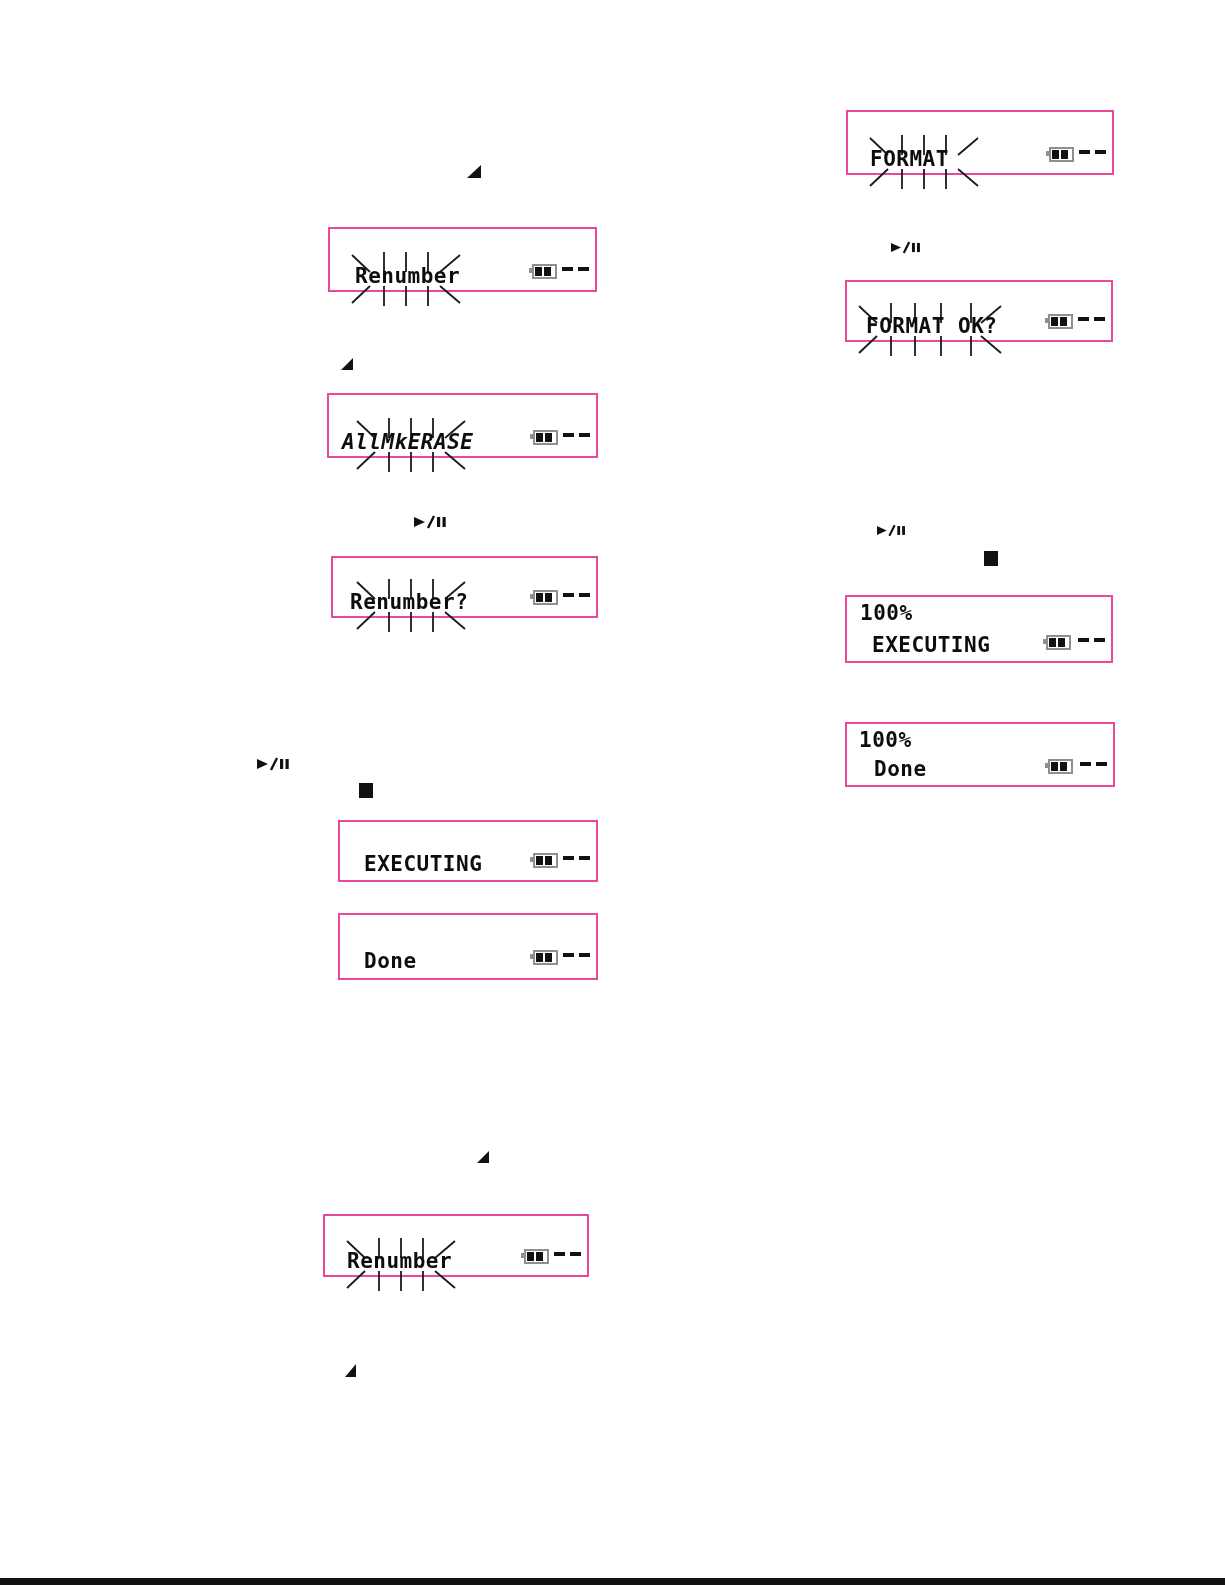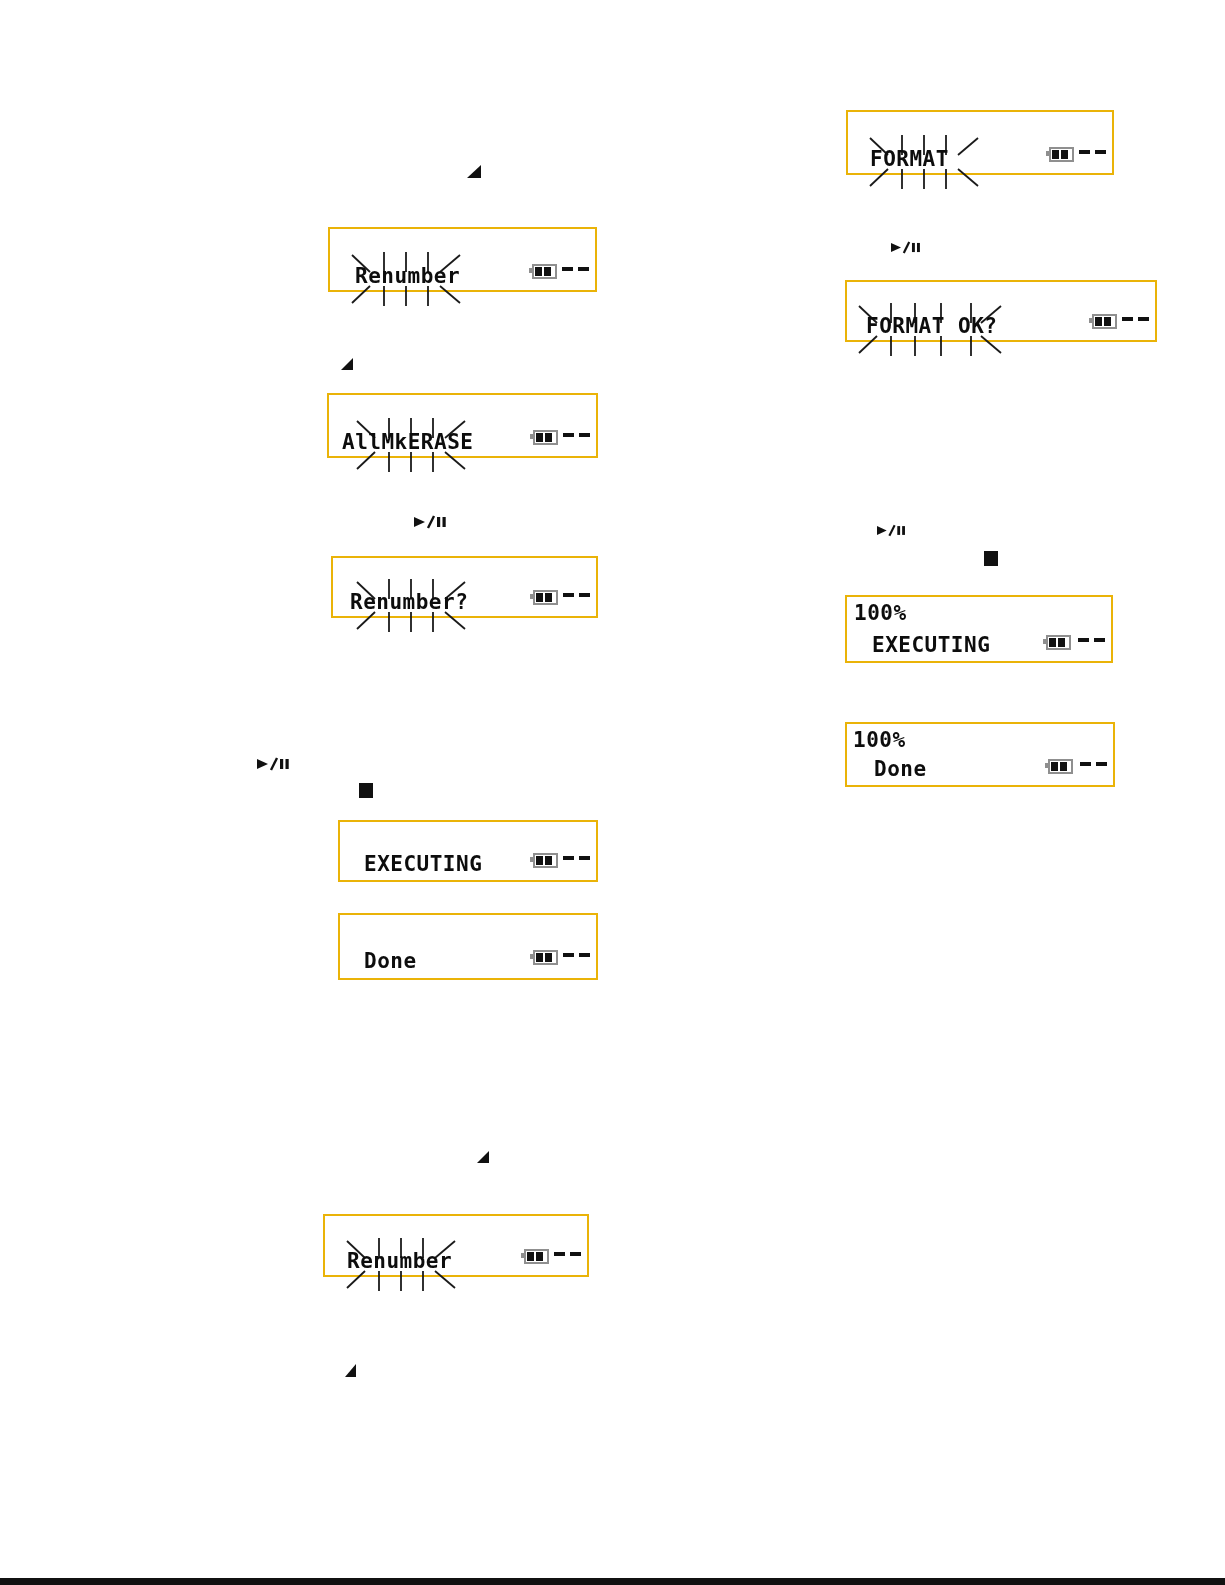--- a/index.html
+++ b/index.html
@@ -1,22 +1,22 @@
 <!DOCTYPE html>
 <html><head>
 <meta charset="utf-8">
 <style>
   html,body{margin:0;padding:0;background:#fff;}
   .page{position:relative;width:1225px;height:1585px;background:#fff;overflow:hidden;
         font-family:"DejaVu Sans Mono","Liberation Mono",monospace;color:#0d0d0d;}
-  .lcd{position:absolute;border:2px solid #eab308;background:#fff;box-sizing:border-box;padding-left:10px;}
+  .lcd{position:absolute;border:2px solid #ec4899;background:#fff;box-sizing:border-box;padding-left:10px;}
   .t{position:absolute;font-weight:bold;font-size:21px;line-height:21px;white-space:pre;
      letter-spacing:0.5px;}
   .line-bottom{bottom:3px;}
-  .line-top{top:6px;}
+  .line-top{top:6px;margin-left:6px;}
   .t-small{font-size:19px;line-height:19px;}
   .rays{position:absolute;overflow:visible;}
   .rays path{stroke:#1a1a1a;stroke-width:1.8;fill:none;stroke-linecap:butt;}
   .batt{position:absolute;width:21px;height:11px;border:2px solid #8f8f8f;background:#fff;}
   .batt::before{content:"";position:absolute;left:-5px;top:2px;width:4px;height:5px;background:#8f8f8f;}
   .batt i{position:absolute;top:1px;bottom:1px;width:7px;background:#111;}
   .batt i.c1{left:1px;} .batt i.c2{left:10px;}
   .dashes i{display:inline-block;width:11px;height:4px;background:#111;margin-left:5px;vertical-align:middle;}
   .dashes{position:absolute;}
   .longdash{position:absolute;width:34px;height:5px;background:#111;}
@@ -64,21 +64,21 @@
   <div class="jog-tri" style="left:341px;top:358px;width:12px;height:12px;"></div>
 
   <div class="lcd" style="left:327px;top:393px;width:271px;height:65px;">
     <svg class="rays" style="left:24px;top:21px;" width="118" height="24">
       <path d="M4 5 L22 22"></path>
         <path d="M36 2 L36 22"></path>
         <path d="M58 2 L58 22"></path>
         <path d="M80 2 L80 22"></path>
         <path d="M92 22 L112 5"></path>
     </svg>
-    <div class="t line-bottom" style="left:13px;">AllMkERASE</div>
+    <div class="t line-bottom" style="left:13px;font-style:italic;">AllMkERASE</div>
     <span class="batt" style="right:38px;bottom:11px;">
         <i class="c1"></i>
         <i class="c2"></i>
       </span>
     <span class="dashes" style="right:6px;bottom:13px;"><i></i><i></i></span>
     <svg class="rays" style="left:24px;bottom:-19px;" width="118" height="24">
       <path d="M22 1 L4 18"></path>
         <path d="M36 1 L36 21"></path>
         <path d="M58 1 L58 21"></path>
         <path d="M80 1 L80 21"></path>
@@ -193,21 +193,21 @@
     </svg>
   </div>
 
   <svg class="ppicon" style="left:891px;top:241px;" width="31" height="13" viewBox="0 0 34 14">
     <polygon points="0,2 11,7 0,12"></polygon>
       <line x1="14" y1="13" x2="20" y2="1"></line>
       <rect x="23" y="2" width="3.2" height="10"></rect>
       <rect x="28.5" y="2" width="3.2" height="10"></rect>
   </svg>
 
-  <div class="lcd" style="left:845px;top:280px;width:312px;height:62px;">
+  <div class="lcd" style="left:845px;top:280px;width:268px;height:62px;">
     <svg class="rays" style="left:8px;top:19px;" width="152" height="24">
       <path d="M4 5 L22 22"></path>
         <path d="M36 2 L36 22"></path>
         <path d="M60 2 L60 22"></path>
         <path d="M86 2 L86 22"></path>
         <path d="M116 2 L116 22"></path>
         <path d="M126 22 L146 5"></path>
     </svg>
     <div class="t line-bottom" style="left:19px;">FORMAT OK?</div>
     <span class="batt" style="right:38px;bottom:11px;">

